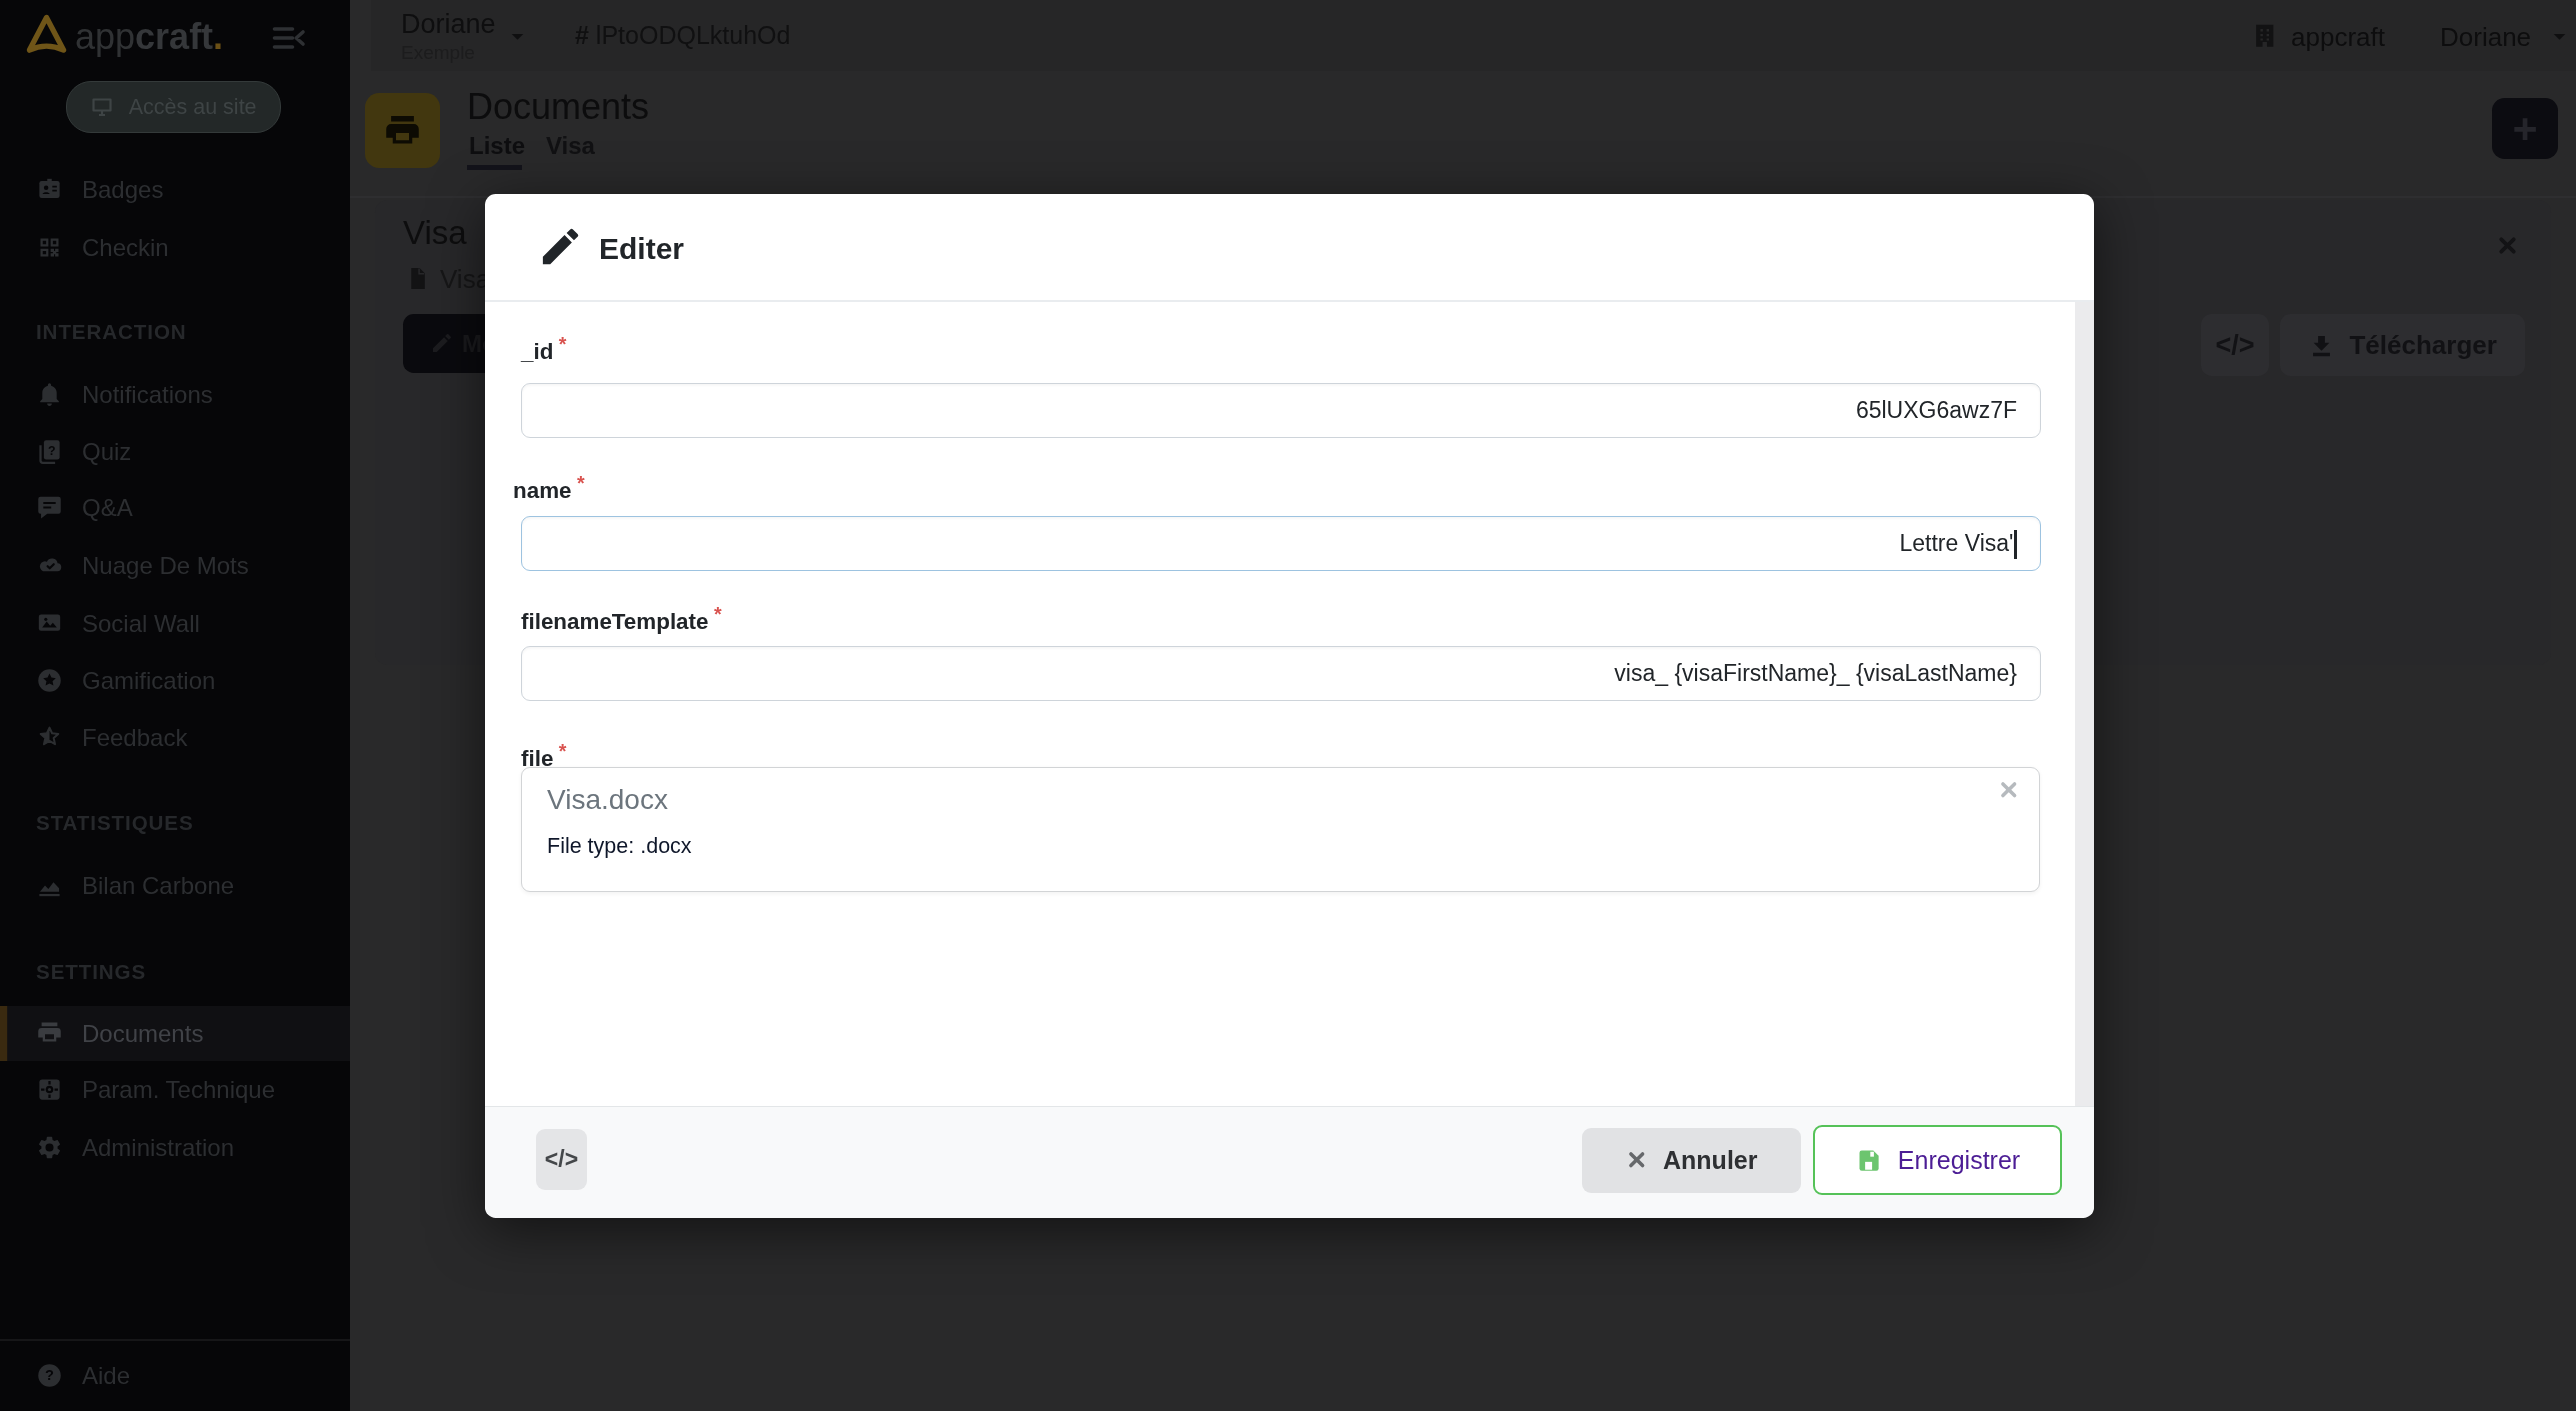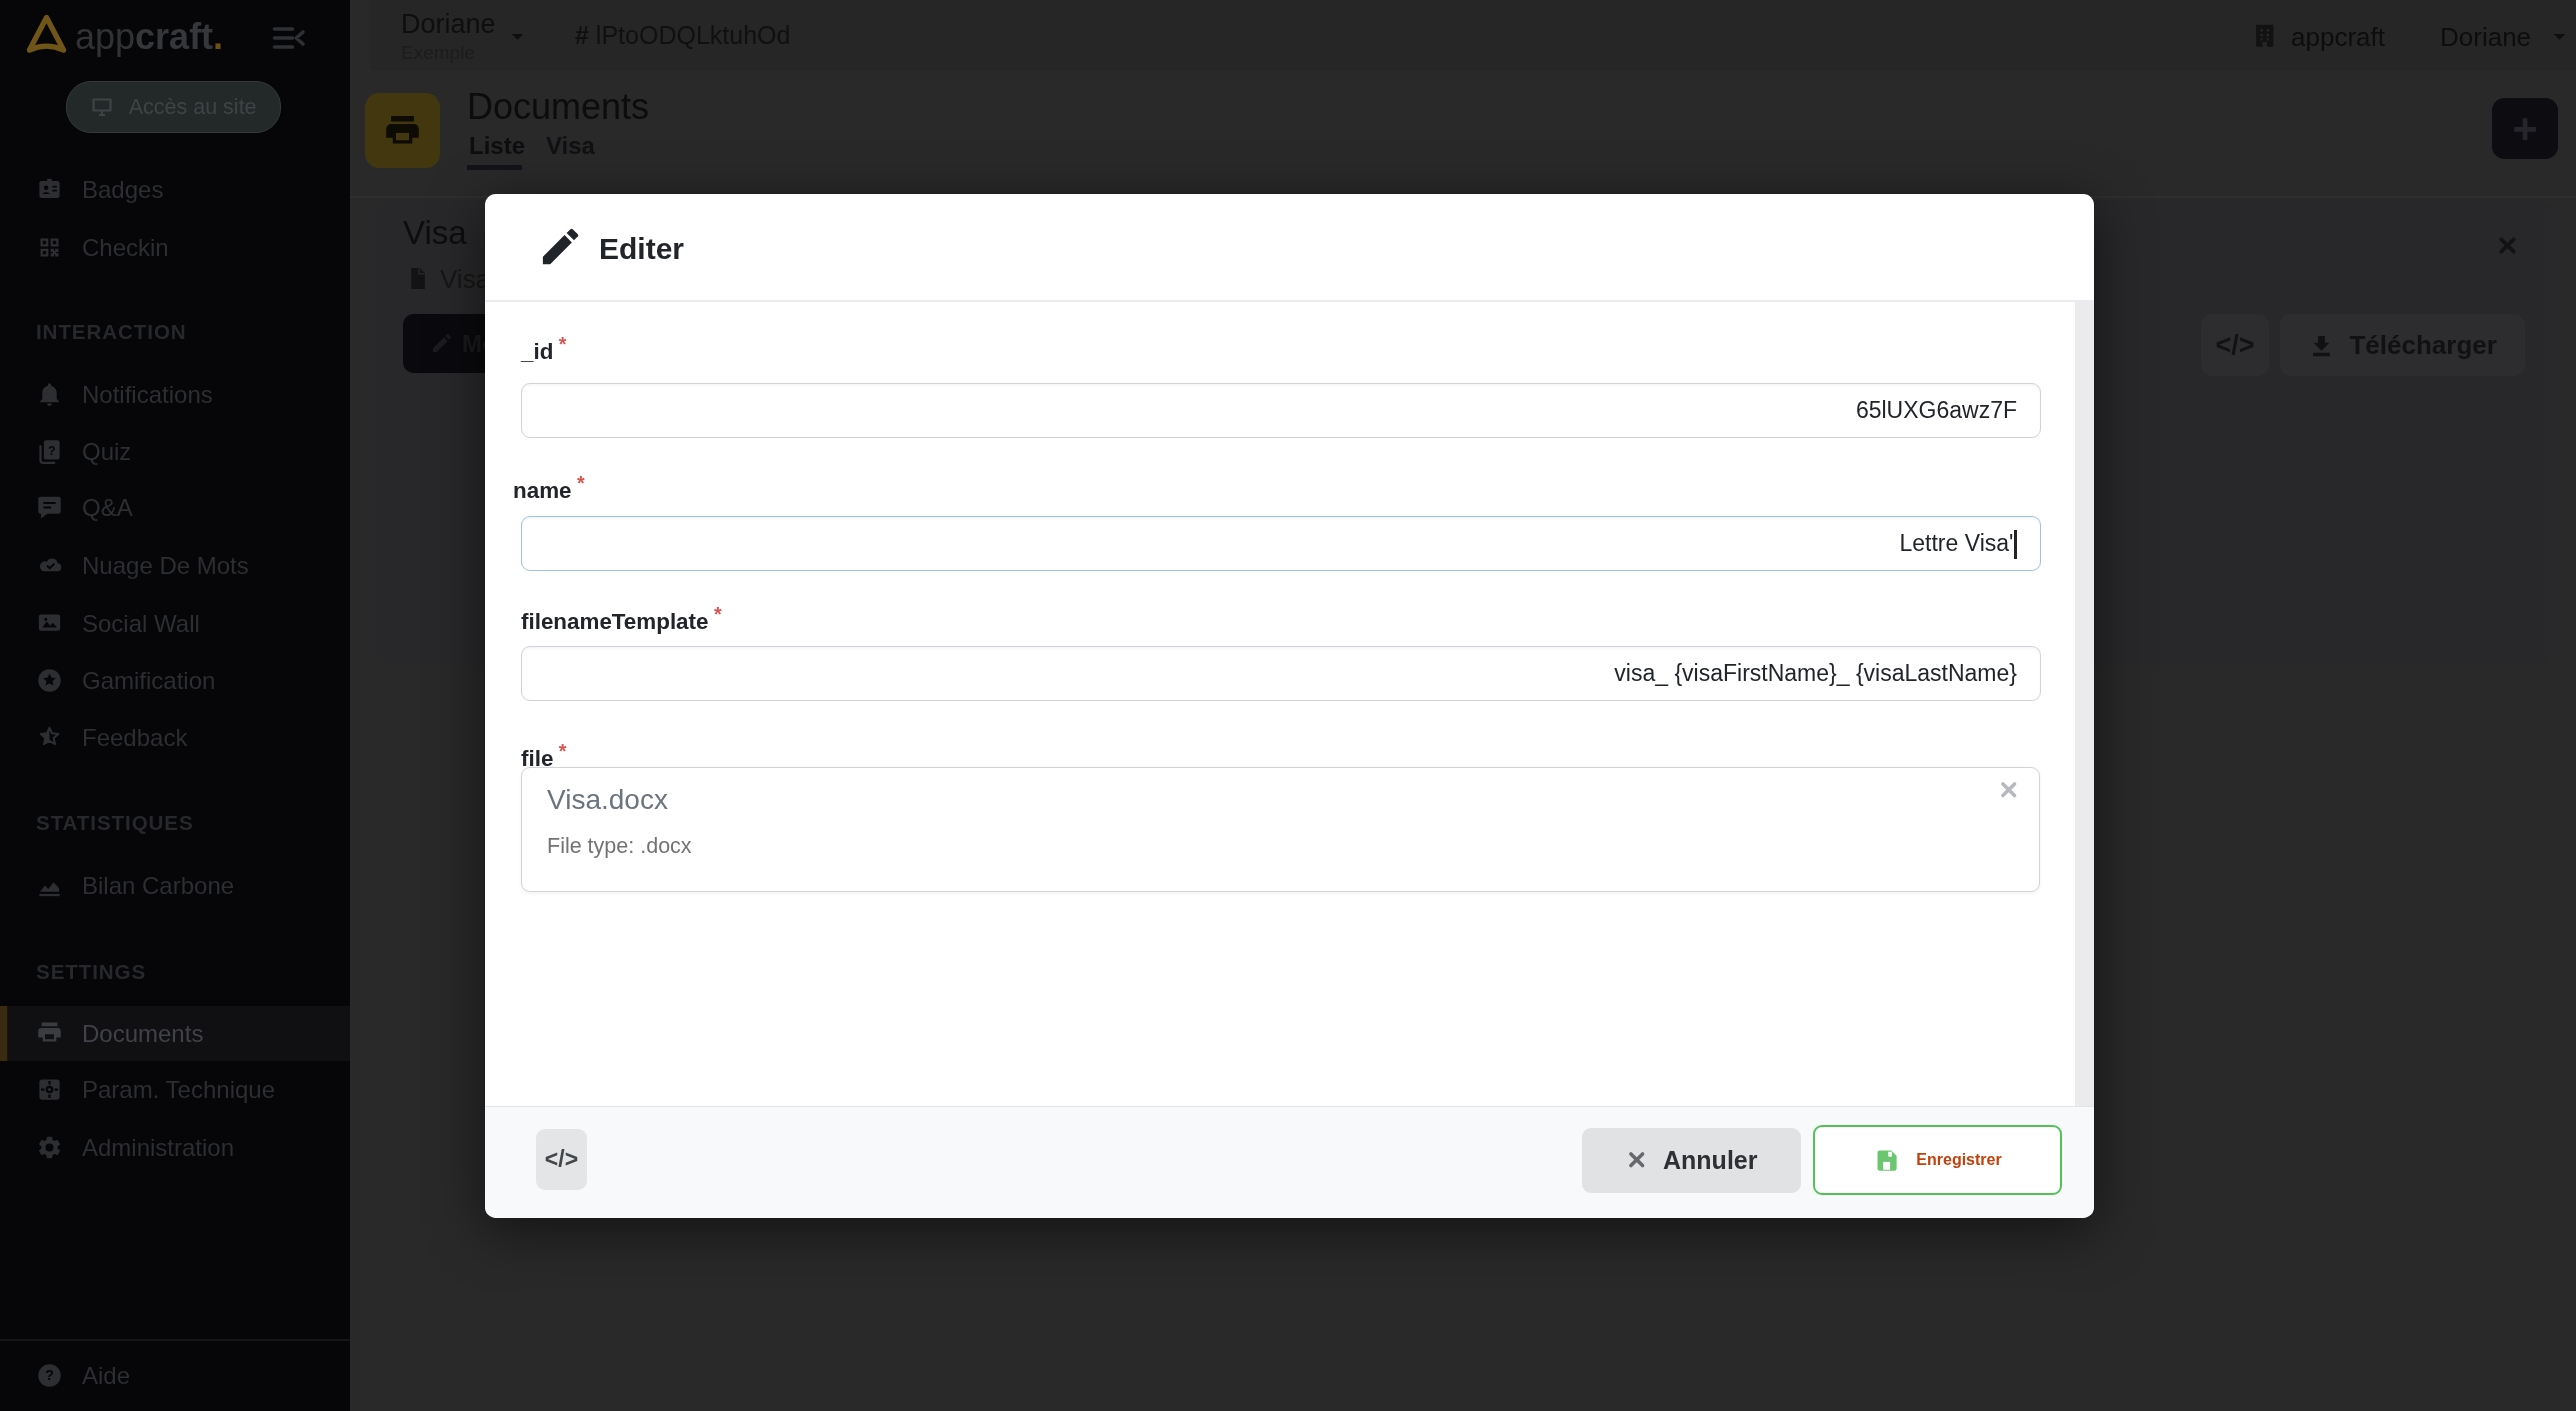--- a/index.html
+++ b/index.html
@@ -321,21 +321,21 @@
 
     <div class="abs flabel" style="left:28px;top:278px"><span>name</span><span class="req">*</span></div>
     <div class="abs inp" style="left:36px;top:322px;width:1472px;height:53px;border-color:#9dc3e0"><span>Lettre Visa'</span><span class="caret-bar"></span></div>
 
     <div class="abs flabel" style="left:36px;top:409px"><span>filenameTemplate</span><span class="req">*</span></div>
     <div class="abs inp" style="left:36px;top:452px;width:1472px;height:53px"><span>visa_ {visaFirstName}_ {visaLastName}</span></div>
 
     <div class="abs flabel" style="left:36px;top:546px"><span>file</span><span class="req">*</span></div>
     <div class="abs" style="left:36px;top:573px;width:1517px;height:123px;border:1.8px solid #d2d4d6;border-radius:9px;background:#fff;box-shadow:0 1.8px 4.5px rgba(0,0,0,.05)">
       <div class="abs" style="left:25px;top:16px;font-size:28px;color:#6c757d">Visa.docx</div>
-      <div class="abs" style="left:25px;top:66px;font-size:21.5px;color:#737373">File type: .docx</div>
+      <div class="abs" style="left:25px;top:66px;font-size:21.5px;color:#0f172a">File type: .docx</div>
       <svg class="ic abs" style="right:19.7px;top:10.7px;color:#b6babe;cursor:pointer" width="21.5" height="21.5" viewBox="0 0 24 24">
           <use href="#i-x"></use>
         </svg>
     </div>
 
     <div class="abs" style="left:1590px;top:108px;width:19px;height:804px;background:#ebebed"></div>
 
     <div class="abs" style="left:0;top:912px;width:1609px;height:111px;background:#f8f9fa;border-top:1.8px solid #e3e6e8;border-radius:0 0 10.7px 10.7px">
       <div class="abs flexc" style="left:51px;top:21.5px;width:51px;height:61px;border-radius:9px;background:#e4e5e7;cursor:pointer">
         <span style="font-size:23px;font-weight:bold;color:#44474a">&lt;/&gt;</span>
@@ -343,19 +343,19 @@
       <div class="abs flexc" style="left:1097px;top:20.6px;width:219px;height:65px;border-radius:9px;background:#e1e2e4;gap:16px;cursor:pointer">
         <svg class="ic" width="21.5" height="21.5" style="color:#66686b" viewBox="0 0 24 24">
             <use href="#i-x"></use>
           </svg>
         <span style="font-size:25px;font-weight:600;color:#2e3033">Annuler</span>
       </div>
       <div class="abs flexc" style="left:1328px;top:18px;width:245px;height:66px;border-radius:9px;background:#ffffff;border:2.7px solid #55c258;gap:16px;cursor:pointer">
         <svg class="ic" width="27" height="27" style="color:#6cc56f" viewBox="0 0 30 30">
             <use href="#i-save"></use>
           </svg>
-        <span style="font-size:16px;font-weight:700;color:#c2410c">Enregistrer</span>
+        <span style="font-size:25px;font-weight:400;color:#4c1d95">Enregistrer</span>
       </div>
     </div>
   </div>
 
 </div>
 
 
 </body></html>

